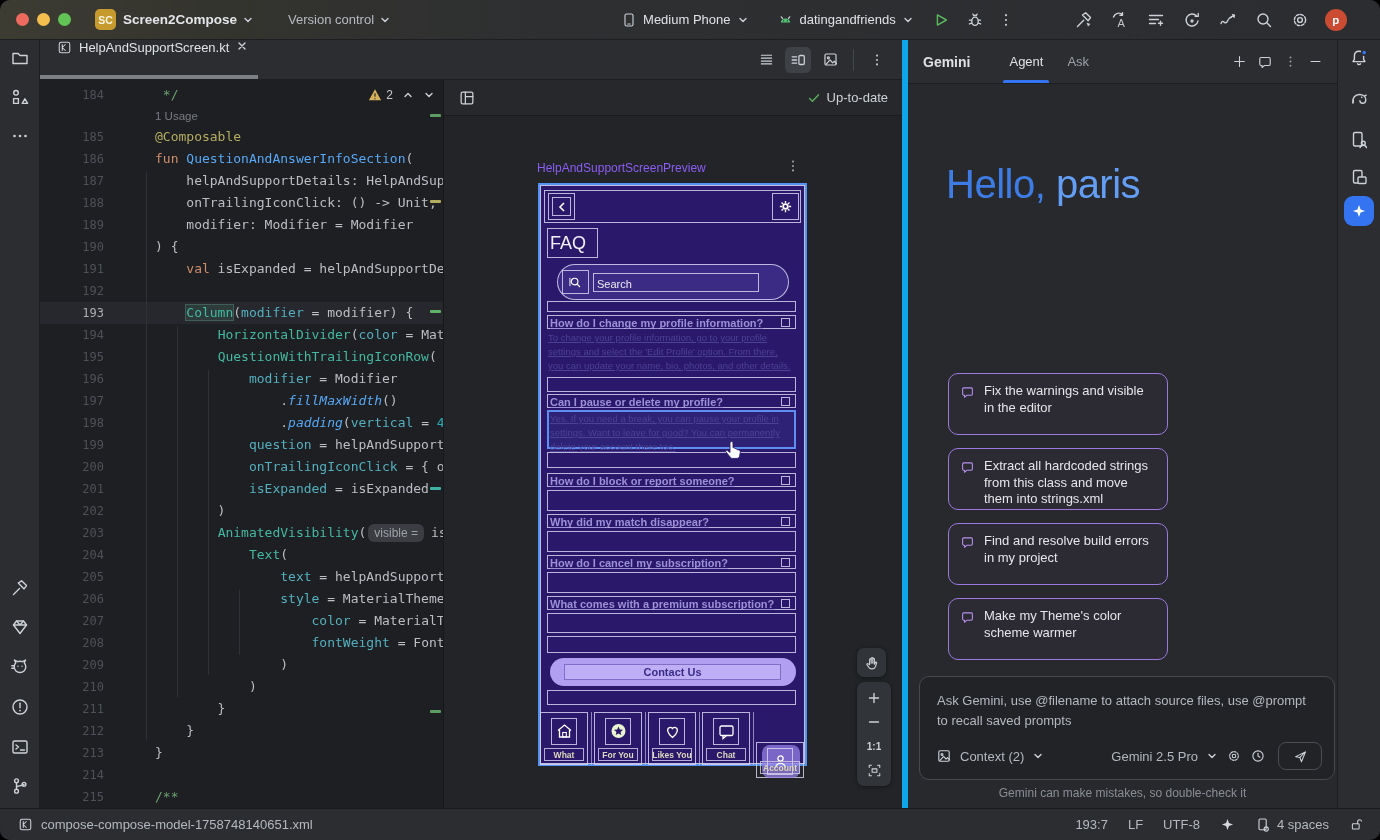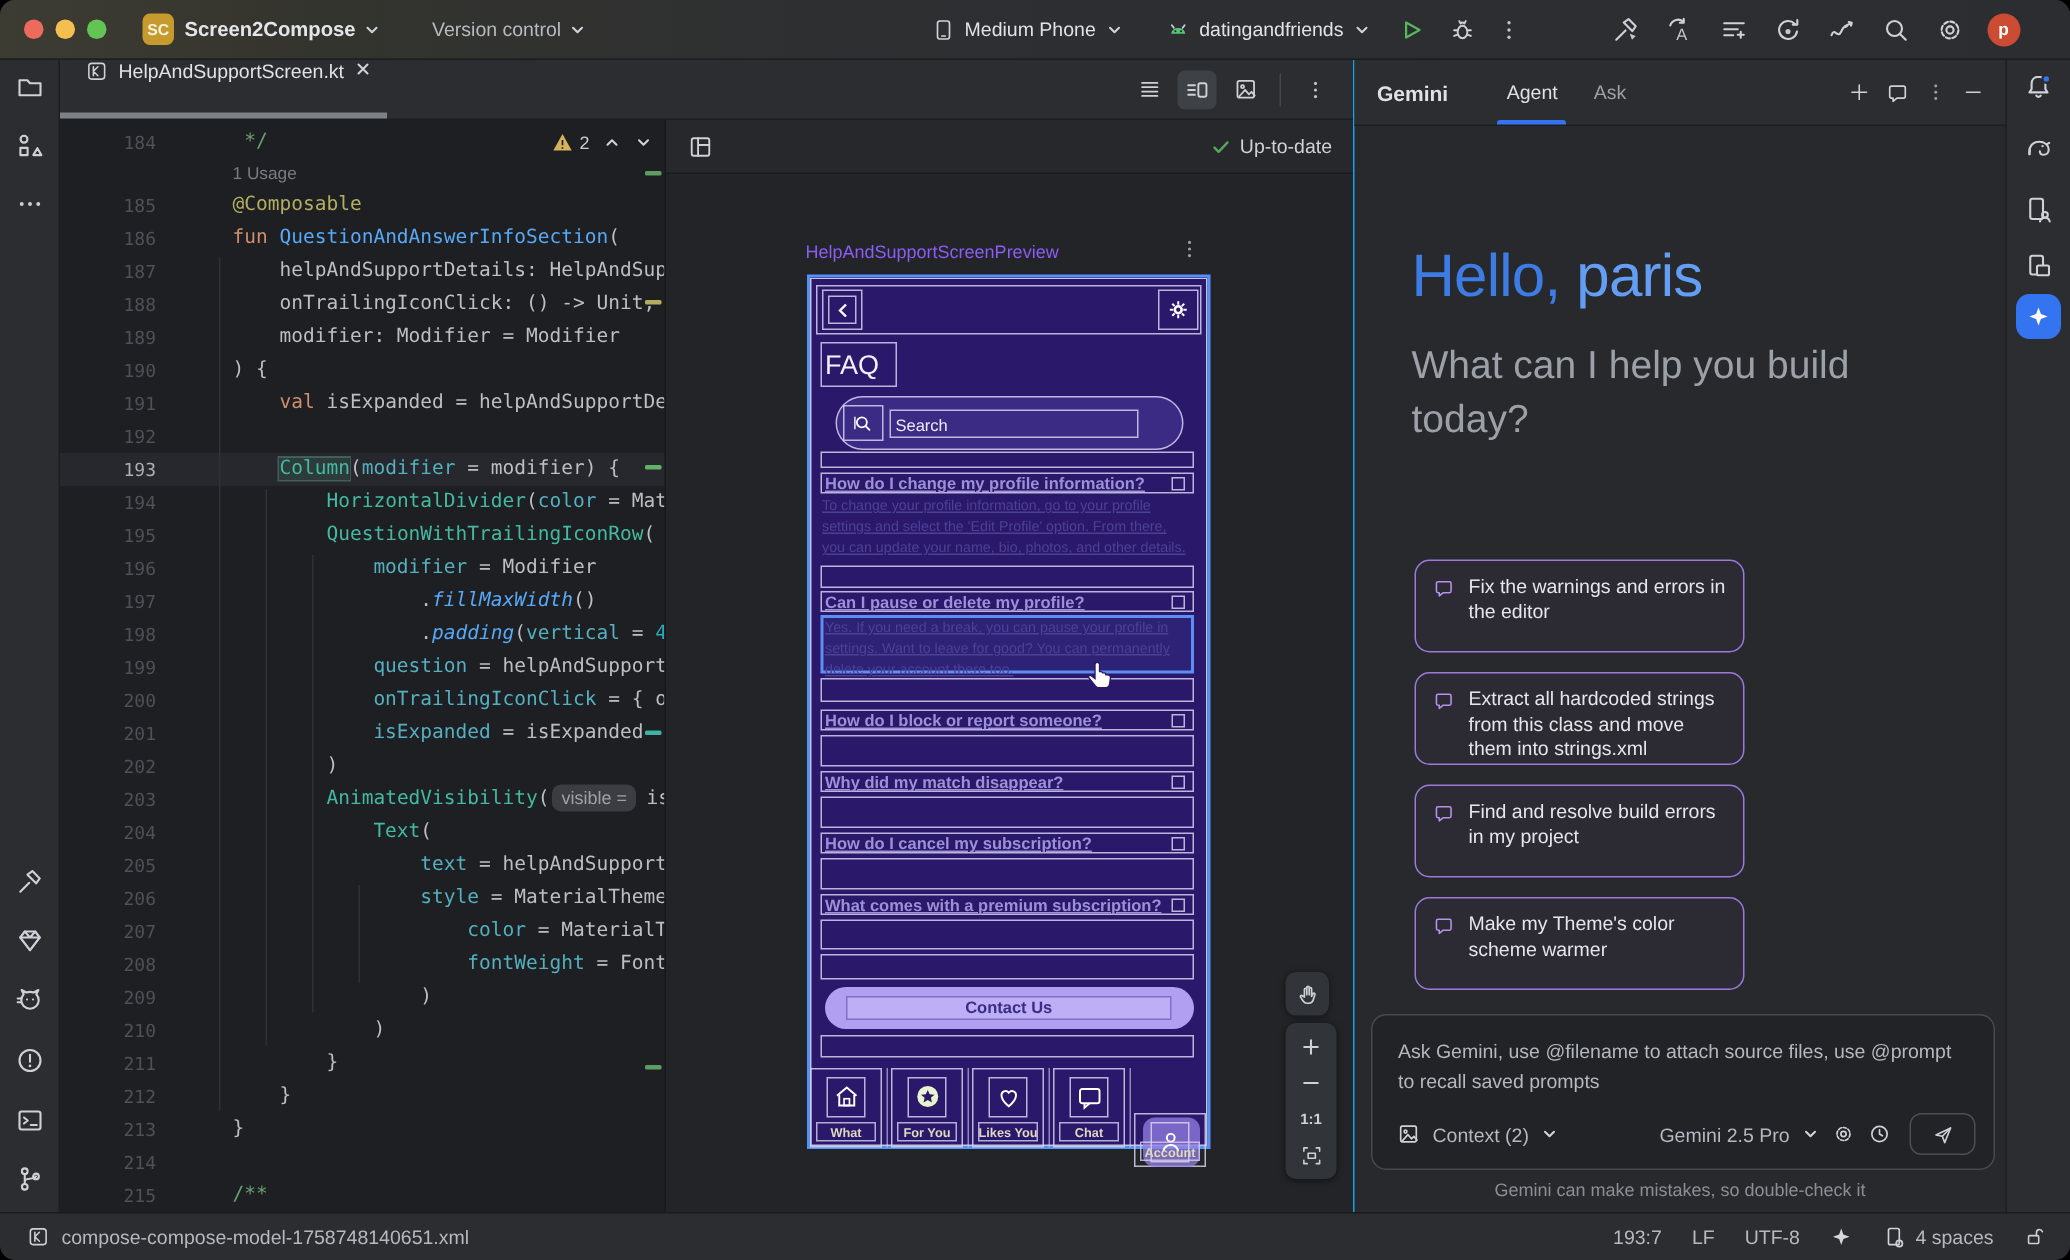--- a/index.html
+++ b/index.html
@@ -62,21 +62,21 @@
 .phone{position:absolute;left:94px;top:103px;width:269px;height:583px;background:#2a196b;border:2px solid #5492f4;box-shadow:inset 0 0 0 1px rgba(214,209,238,.9)}
 .wf{position:absolute;border:1px solid rgba(214,209,238,.85)}
 .ph-q{font-weight:bold;font-size:11px;color:#9c90d6;text-decoration:underline;line-height:12px;padding:1px 0 0 2px;white-space:nowrap;overflow:hidden}
 .ph-a{position:absolute;font-size:9.5px;color:#4c4195;text-decoration:underline;line-height:14px;white-space:pre}
 .ebox{position:absolute;right:5px;top:2px;width:9px;height:9px;border:1px solid rgba(214,209,238,.85)}
 .navsep{position:absolute;width:1px;background:rgba(214,209,238,.6)}
 .ph-navbox{position:absolute;border:1px solid rgba(214,209,238,.85)}
 .ph-navlabel{position:absolute;left:3px;right:3px;bottom:3px;height:13px;border:1px solid rgba(214,209,238,.8);color:#ddd8be;font-size:8.5px;font-weight:bold;display:flex;align-items:center;justify-content:center;white-space:nowrap}
 .ph-navicon{position:absolute;left:50%;transform:translateX(-50%);top:5px;width:26px;height:27px;border:1px solid rgba(214,209,238,.85);display:flex;align-items:center;justify-content:center}
 
-.gemini-pane{position:absolute;left:902px;top:40px;width:435px;bottom:32px;background:#27292d;border-left:1px solid #0ea5e9}
+.gemini-pane{position:absolute;left:902px;top:40px;width:435px;bottom:32px;background:#27292d;border-left:6px solid #0ea5e9}
 .gm-header{position:absolute;left:0;top:0;right:0;height:44px;background:#2b2d30;border-bottom:1px solid #1d1e21;display:flex;align-items:center}
 .gm-title{margin-left:15px;font-size:14px;font-weight:bold;color:#dfe1e5}
 .gm-tab{position:relative;height:100%;display:flex;align-items:center;padding:0 12px;font-size:13px;color:#dfe1e5}
 .gm-tab.inactive{color:#9da0a6}
 .gm-tab .tabline{position:absolute;left:6px;right:6px;bottom:0;height:3px;background:#3574f0;border-radius:2px 2px 0 0}
 .gm-hicons{margin-left:auto;display:flex;align-items:center;gap:10px;padding-right:14px}
 .hello{position:absolute;left:38px;top:122px;font-size:40px;letter-spacing:-.5px}
 .hello .h1c{color:#3e7ce5}.hello .h2c{color:#639df4}
 .hello-sub{position:absolute;left:38px;top:185px;font-size:26px;color:#9ca1a8;line-height:36px;width:330px}
 .cards{position:absolute;left:40px;top:333px;width:220px}
@@ -582,28 +582,27 @@
               <circle cx="10" cy="15.5" r="1.3"></circle>
             </g>
           </svg>
         <svg width="15" height="15" viewBox="0 0 20 20">
             <path class="ic" d="M4 10h12" stroke="#9da0a6"></path>
           </svg>
       </div>
     </div>
 
     <div class="hello"><span class="h1c">Hello,</span><span class="h2c"> paris</span></div>
-    <div class="hello-sub">What can I help you build today?</div>
 
     <div class="cards" id="gmCards">
         <div class="card">
     <svg width="15" height="15" viewBox="0 0 20 20" style="flex:none;margin-top:2px">
             <path d="M16.5 5.3v6.8c0 .8-.7 1.5-1.5 1.5H9.3L6 16.3v-2.7H5c-.8 0-1.5-.7-1.5-1.5V5.3c0-.8.7-1.5 1.5-1.5h10c.8 0 1.5.7 1.5 1.5z" stroke="#b691f0" stroke-width="1.4" fill="none" stroke-linejoin="round"></path>
           </svg>
-    <div class="card-txt">Fix the warnings and errors in the editor</div>
+    <div class="card-txt">Fix the warnings and visible in the editor</div>
   </div>
         <div class="card">
     <svg width="15" height="15" viewBox="0 0 20 20" style="flex:none;margin-top:2px">
             <path d="M16.5 5.3v6.8c0 .8-.7 1.5-1.5 1.5H9.3L6 16.3v-2.7H5c-.8 0-1.5-.7-1.5-1.5V5.3c0-.8.7-1.5 1.5-1.5h10c.8 0 1.5.7 1.5 1.5z" stroke="#b691f0" stroke-width="1.4" fill="none" stroke-linejoin="round"></path>
           </svg>
     <div class="card-txt">Extract all hardcoded strings from this class and move them into strings.xml</div>
   </div>
         <div class="card">
     <svg width="15" height="15" viewBox="0 0 20 20" style="flex:none;margin-top:2px">
             <path d="M16.5 5.3v6.8c0 .8-.7 1.5-1.5 1.5H9.3L6 16.3v-2.7H5c-.8 0-1.5-.7-1.5-1.5V5.3c0-.8.7-1.5 1.5-1.5h10c.8 0 1.5.7 1.5 1.5z" stroke="#b691f0" stroke-width="1.4" fill="none" stroke-linejoin="round"></path>

